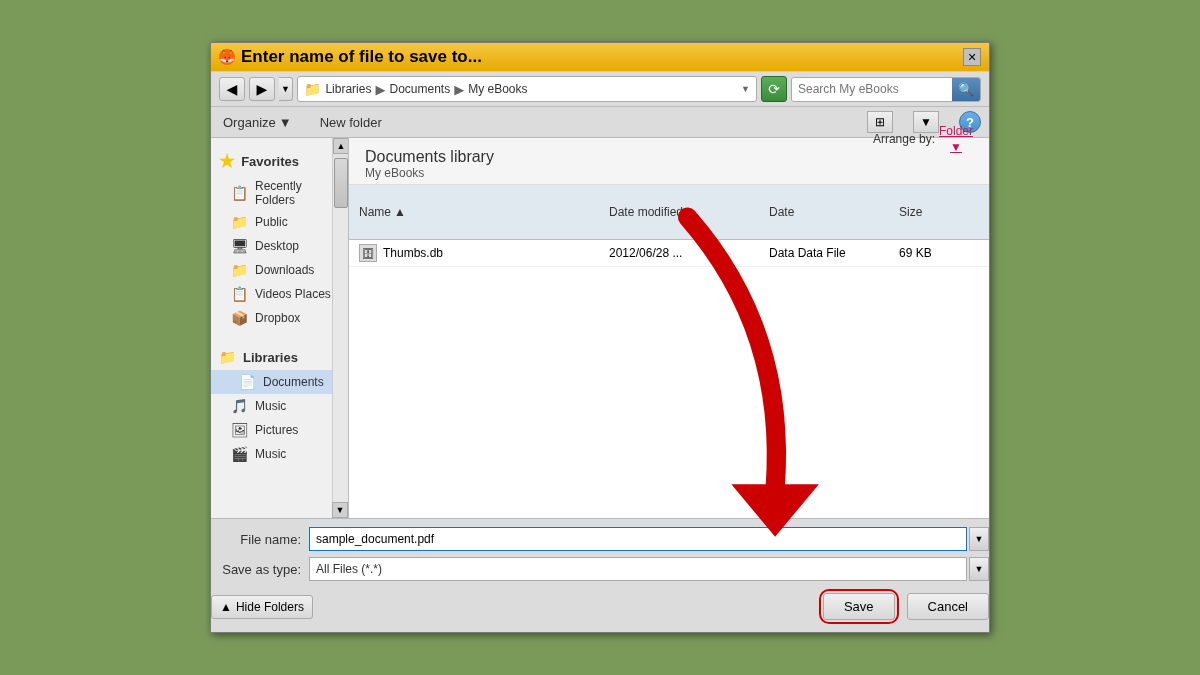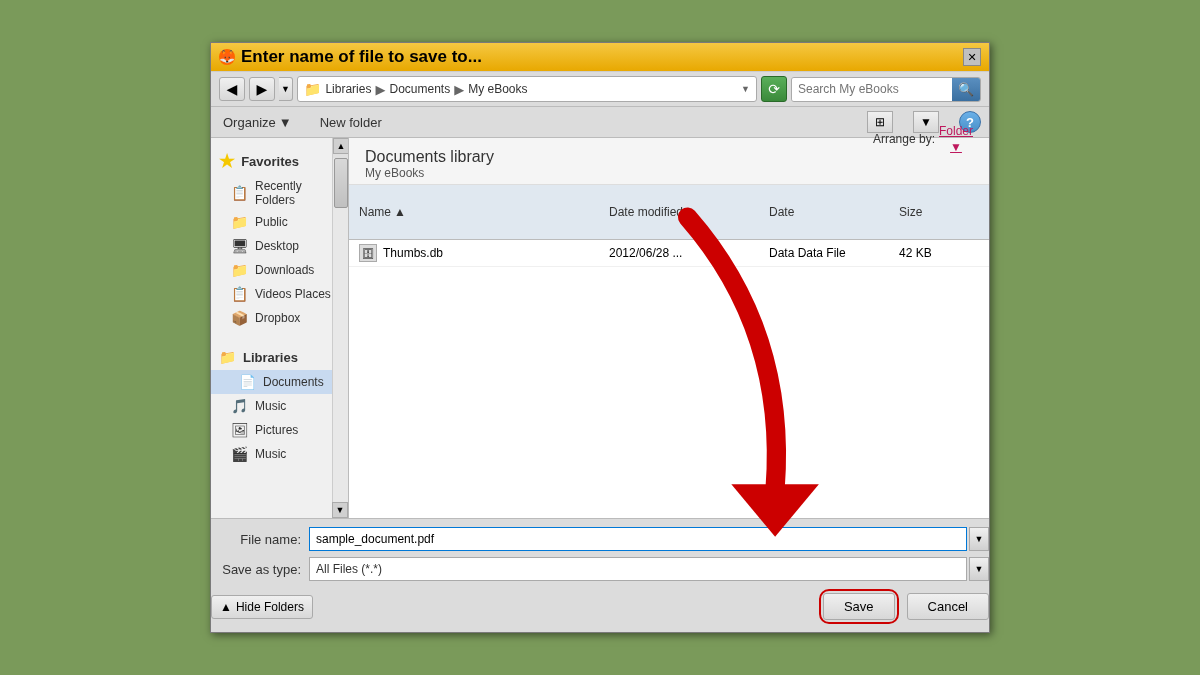--- a/index.html
+++ b/index.html
@@ -591,21 +591,21 @@
         <div class="file-list">
           <div class="file-row">
             <div class="file-name-cell">
               <div class="file-thumb">
                 <span style="font-size:10px;">🗄</span>
               </div>
               <span>Thumbs.db</span>
             </div>
             <span>2012/06/28 ...</span>
             <span>Data Data File</span>
-            <span>42 KB</span>
+            <span>69 KB</span>
           </div>
         </div>
       </div>
     </div>
 
     <div class="bottom-area">
       <div class="form-row">
         <label class="form-label">File name:</label>
         <div class="form-input-wrap">
           <input class="form-input" type="text" value="sample_document.pdf" style="">

